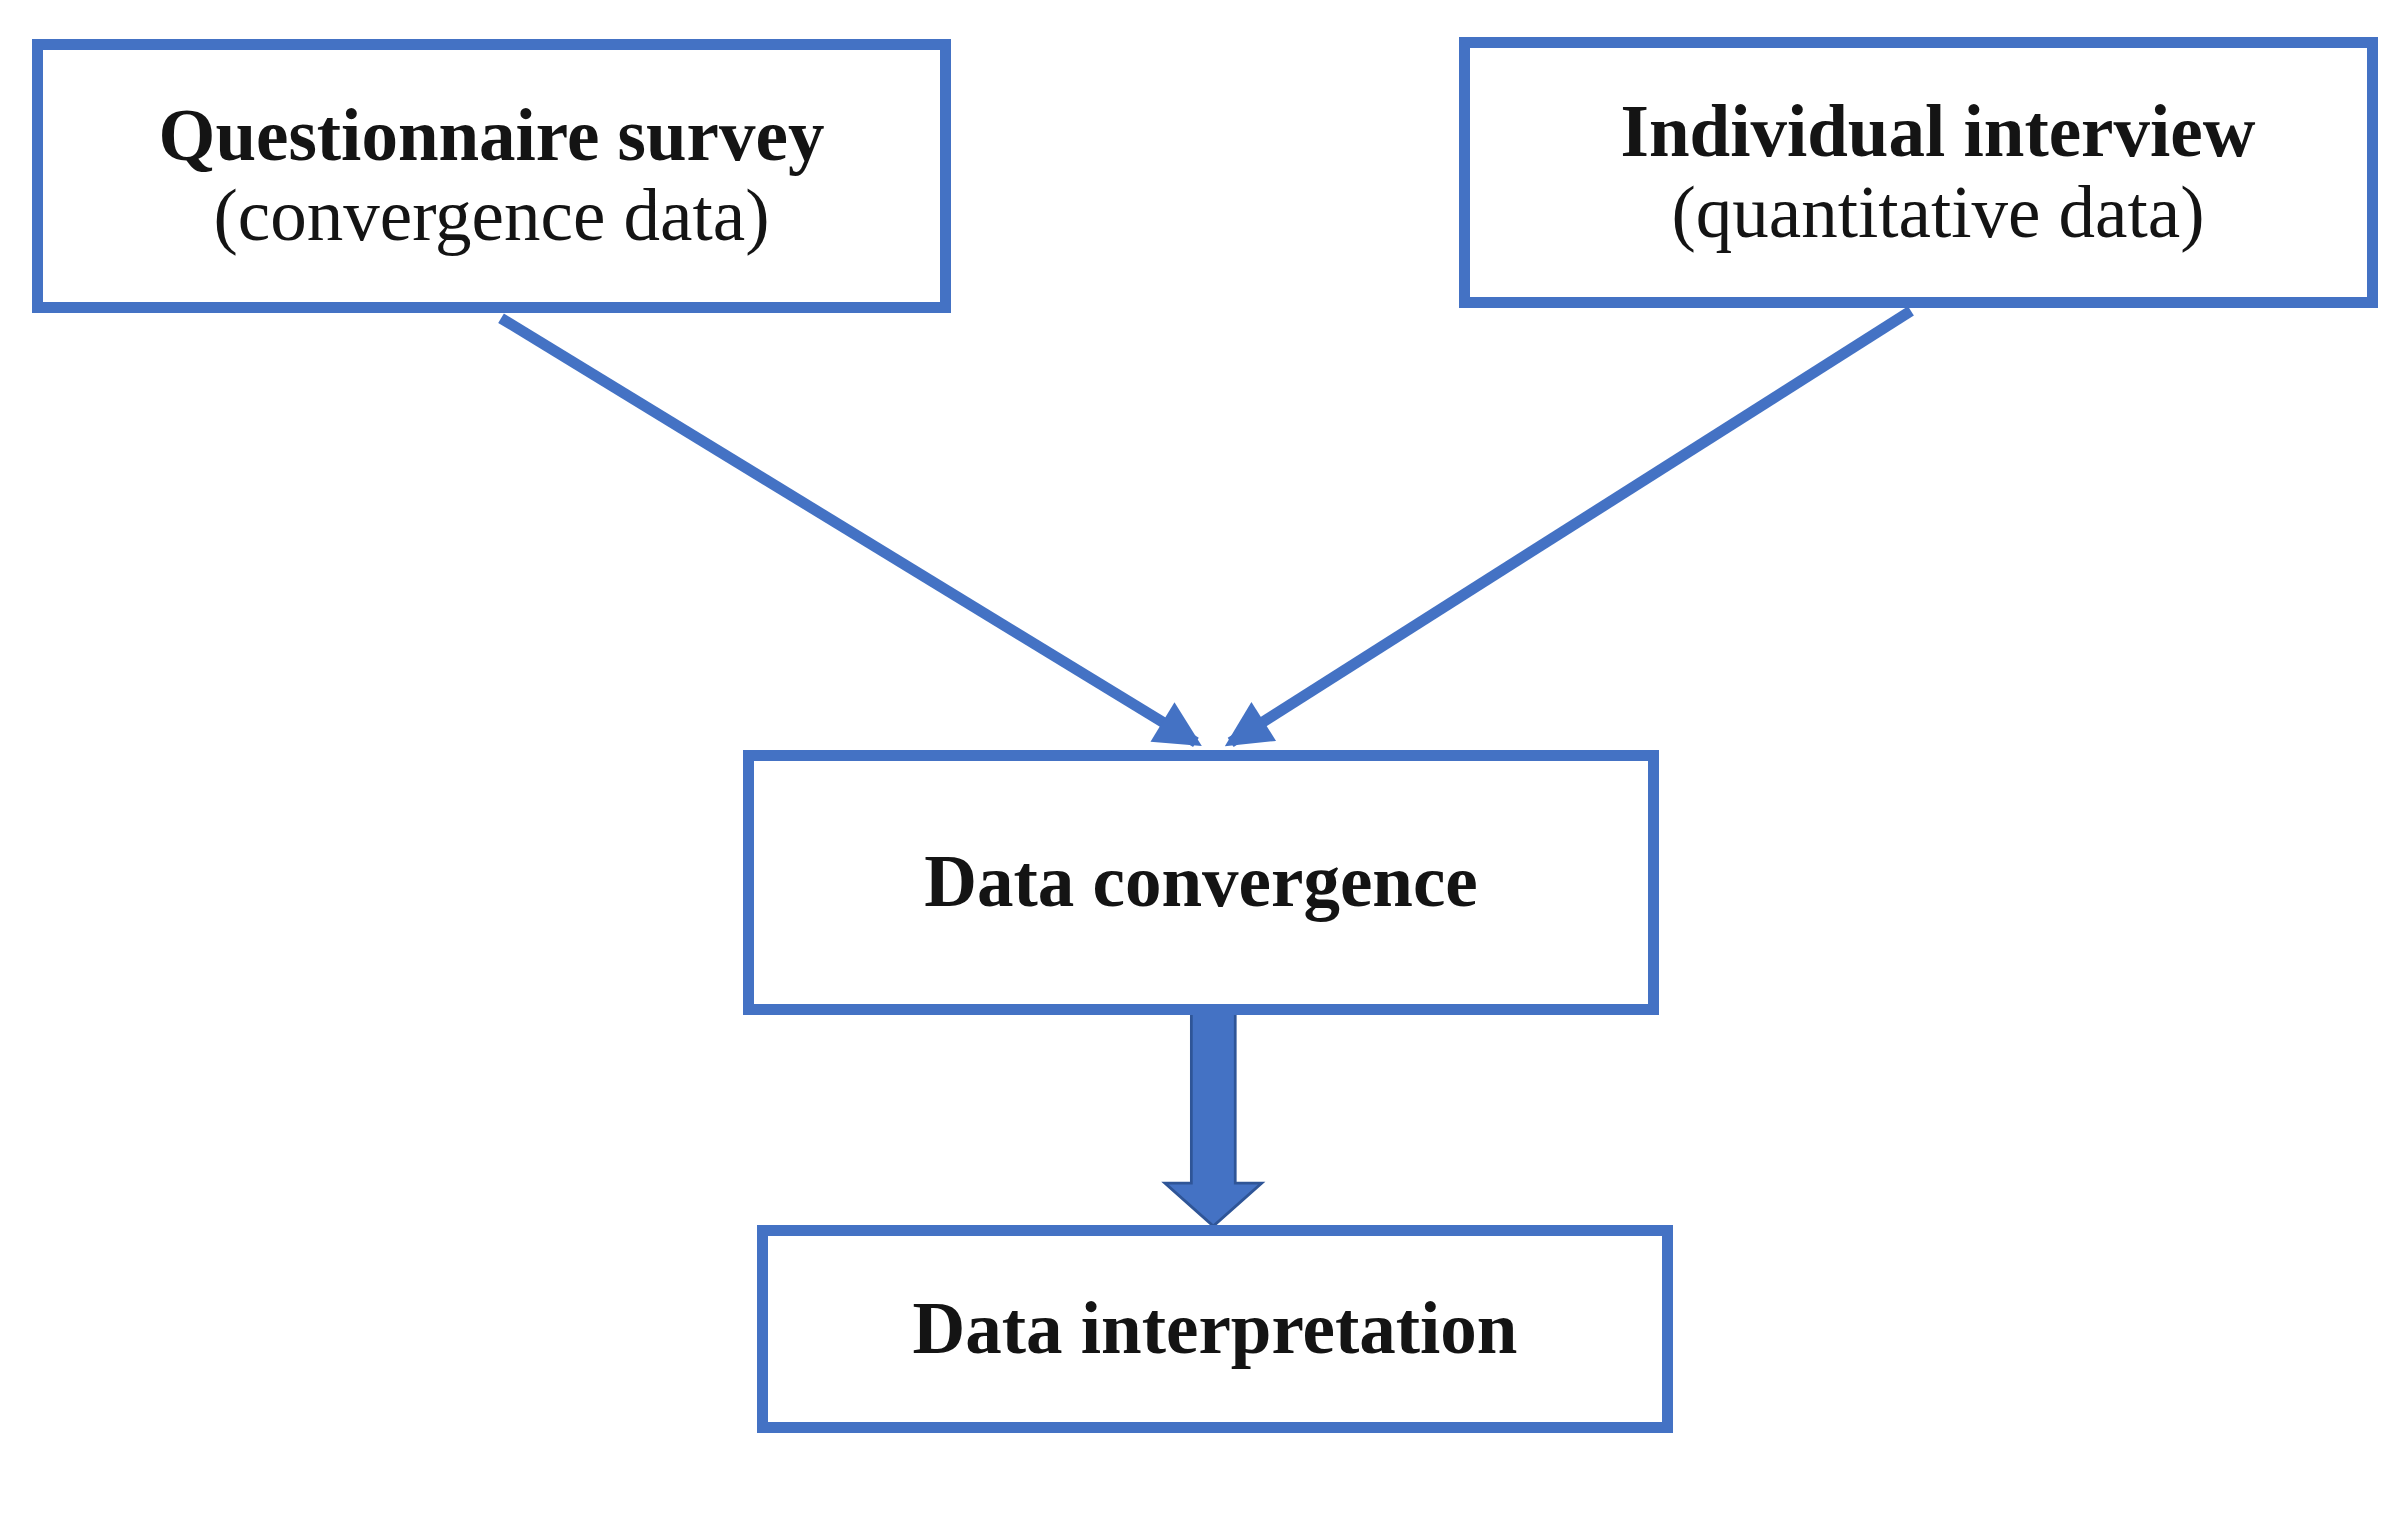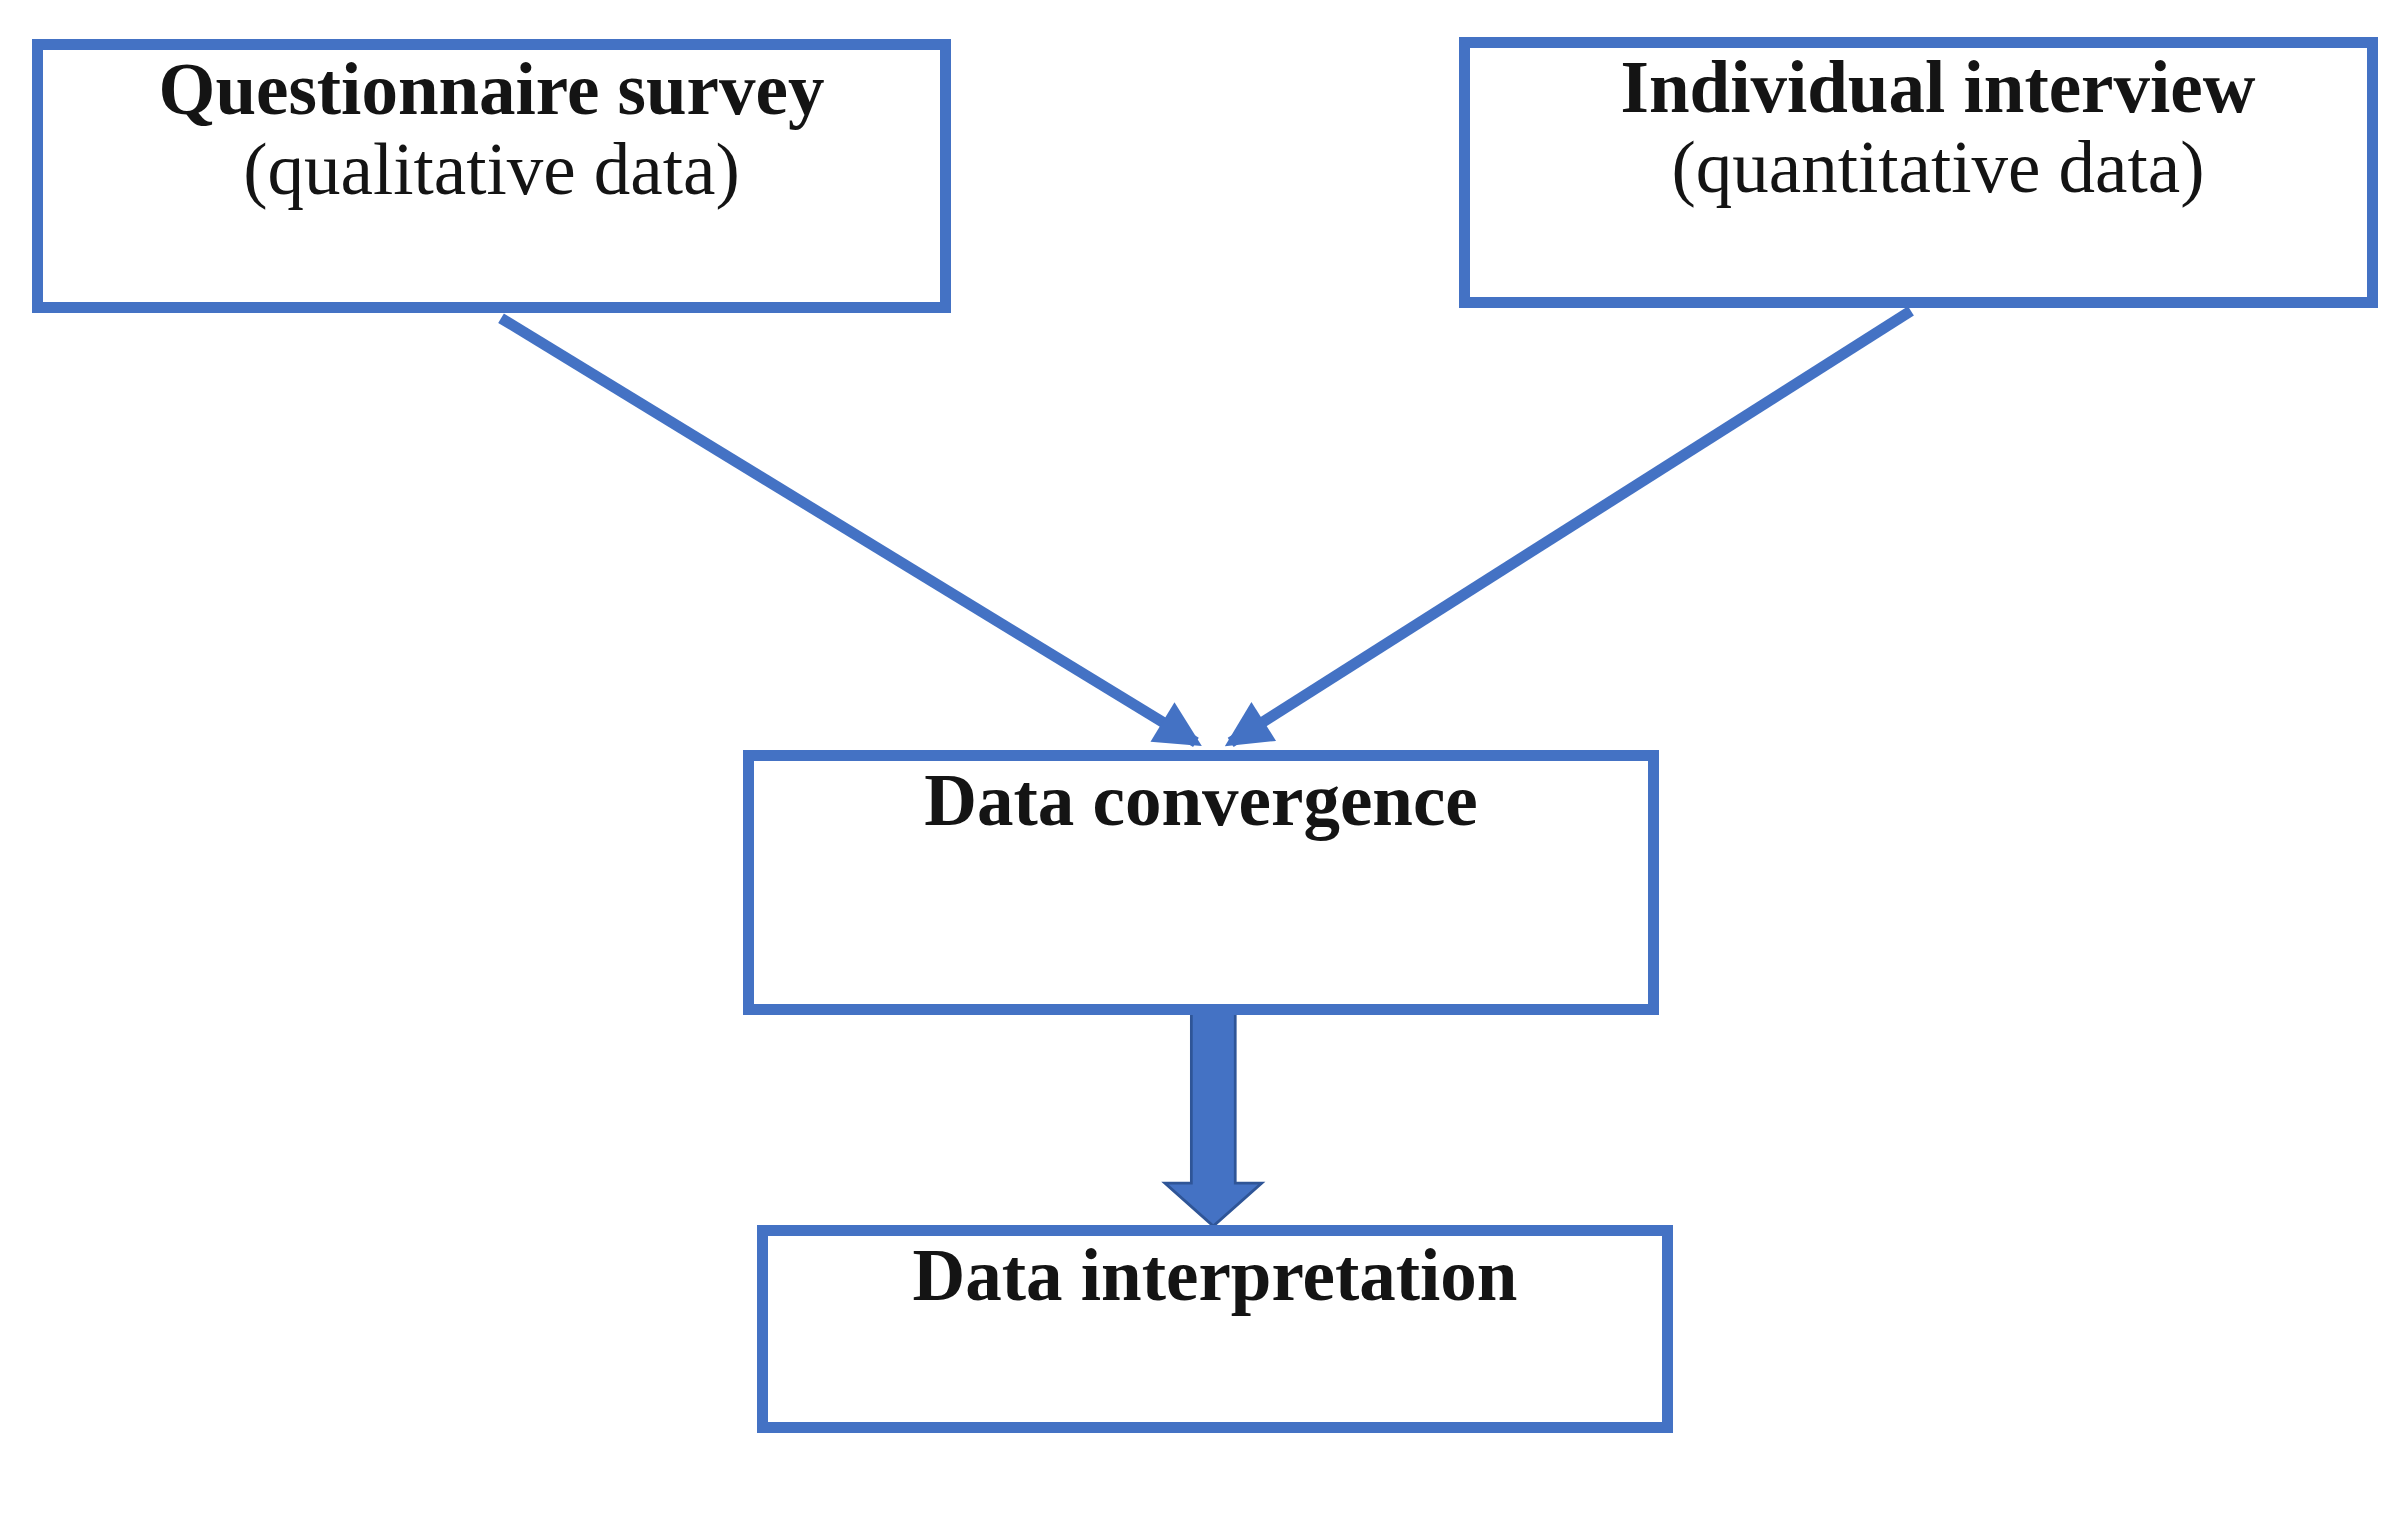--- a/index.html
+++ b/index.html
@@ -16,20 +16,21 @@
     overflow: hidden;
   }
   .node {
     position: absolute;
     background: #ffffff;
     border: 11px solid #4472C4;
     box-sizing: border-box;
     display: flex;
     flex-direction: column;
     align-items: center;
+    justify-content: center;
     text-align: center;
     color: #141414;
     z-index: 2;
   }
   .node .title {
     font-weight: bold;
     font-size: 73px;
     line-height: 1.1;
     white-space: nowrap;
   }
@@ -67,21 +68,21 @@
 
     <line x1="548" y1="348" x2="1308" y2="812" stroke="#4472C4" stroke-width="12" marker-end="url(#head)"></line>
 
     <line x1="2090" y1="340" x2="1346" y2="812" stroke="#4472C4" stroke-width="12" marker-end="url(#head)"></line>
 
     <path d="M1303,1105 L1351,1105 L1351,1294 L1380,1294 L1327,1341 L1274,1294 L1303,1294 Z" fill="#4472C4" stroke="#2F5597" stroke-width="3"></path>
   </svg>
 
   <div class="node" id="node-questionnaire">
     <span class="title">Questionnaire survey</span>
-    <span class="subtitle">(qualitative data)</span>
+    <span class="subtitle">(convergence data)</span>
   </div>
 
   <div class="node" id="node-interview">
     <span class="title">Individual interview</span>
     <span class="subtitle">(quantitative data)</span>
   </div>
 
   <div class="node" id="node-convergence">
     <span class="title">Data convergence</span>
   </div>

